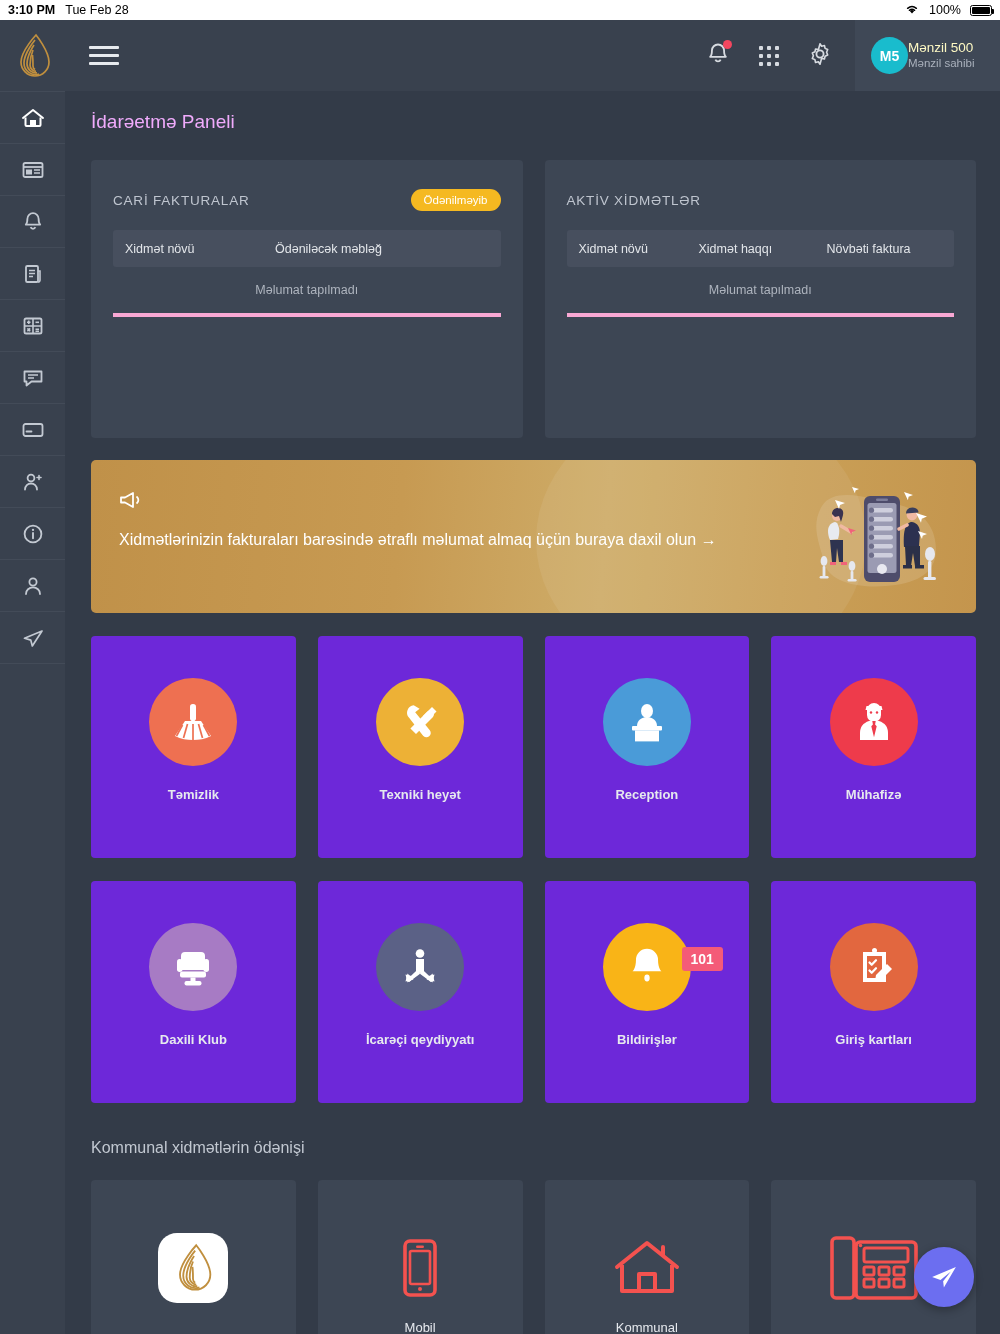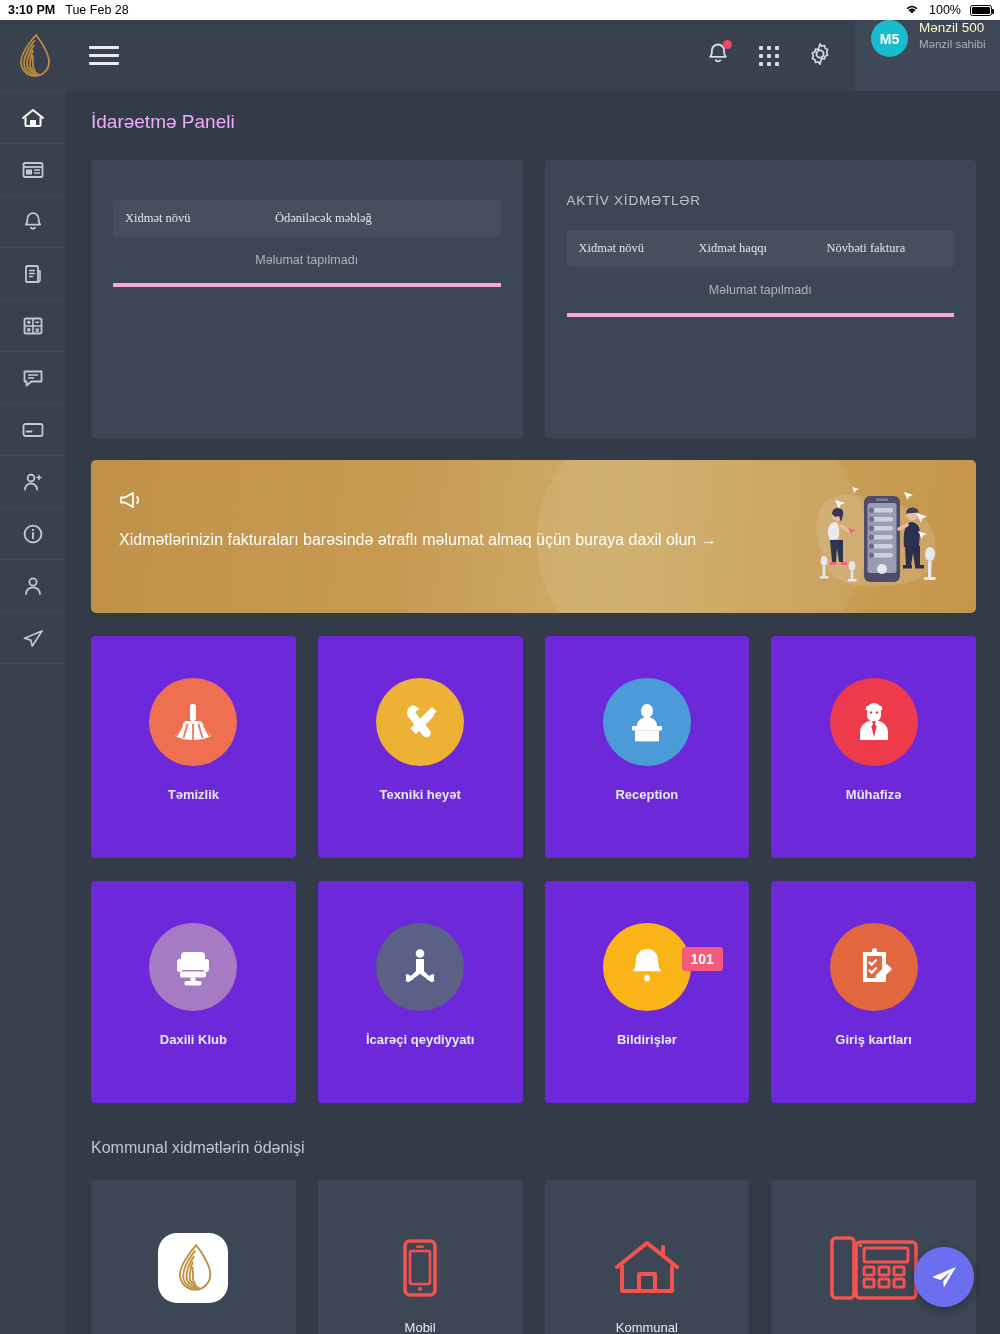--- a/index.html
+++ b/index.html
@@ -63,21 +63,21 @@
   .top-actions { margin-left: auto; display: flex; align-items: center; gap: 28px; padding-right: 22px; }
   .top-ico { color: #d7dbe1; position: relative; display: block; cursor: pointer; }
   .dot-badge {
     position: absolute; top: -1px; right: -1px;
     width: 9px; height: 9px; border-radius: 50%; background: #f4465f;
   }
   .grid9 { display: grid; grid-template-columns: repeat(3, 4px); grid-template-rows: repeat(3, 4px); gap: 4px; }
   .grid9 i { display: block; width: 4px; height: 4px; border-radius: 1px; background: #d7dbe1; }
   .profile {
     width: 145px; height: 71px; background: #3f4856;
-    display: flex; gap: 11px; padding-left: 16px; cursor: pointer;
+    display: flex; align-items: center; padding-left: 16px; cursor: pointer;
   }
   .avatar {
     width: 37px; height: 37px; border-radius: 50%; background: #19bccd;
     display: flex; align-items: center; justify-content: center;
     color: #fff; font-size: 14px; font-weight: 700; flex: none;
   }
   .prof-name { color: #fef9c3; font-size: 13.5px; line-height: 1.25; }
   .prof-role { color: #aab1bc; font-size: 11.5px; line-height: 1.3; }
 
   
@@ -90,21 +90,21 @@
     height: 278px; padding: 25px 22px 0 22px;
   }
   .panel-head { display: flex; align-items: center; height: 30px; }
   .panel-title { color: #bfc5cf; font-size: 13.5px; letter-spacing: .8px; }
   .pill {
     margin-left: auto; background: #f5b921; color: #fff;
     font-size: 11.5px; padding: 5px 13px; border-radius: 13px; cursor: pointer;
   }
   .thead {
     margin-top: 15px; background: #474f5e; border-radius: 3px;
-    display: flex; height: 37px; align-items: center; padding: 0 12px; font-family: Liberation Serif, serif;
+    display: flex; height: 37px; align-items: center; padding: 0 12px;
   }
   .thead .th { color: #e3e6ea; font-size: 12.5px; }
   .empty {
     text-align: center; color: #aeb4be; font-size: 12.5px;
     padding: 16px 0 16px; border-bottom: 4px solid #f9a8d4;
   }
 
   
   .banner {
     margin: 22px 24px 0 26px; height: 153px; border-radius: 5px; position: relative;
@@ -316,20 +316,24 @@
       </span>
     </div>
   </div>
 
   <div class="content">
 
     <div class="page-title">İdarəetmə Paneli</div>
 
     <div class="panel-row">
       <div class="panel">
+        <div class="panel-head">
+          <span class="panel-title">CARİ FAKTURALAR</span>
+          <span class="pill">Ödənilməyib</span>
+        </div>
         <div class="thead">
           <span class="th" style="width:150px">Xidmət növü</span>
           <span class="th">Ödəniləcək məbləğ</span>
         </div>
         <div class="empty">Məlumat tapılmadı</div>
       </div>
 
       <div class="panel">
         <div class="panel-head">
           <span class="panel-title">AKTİV XİDMƏTLƏR</span>

